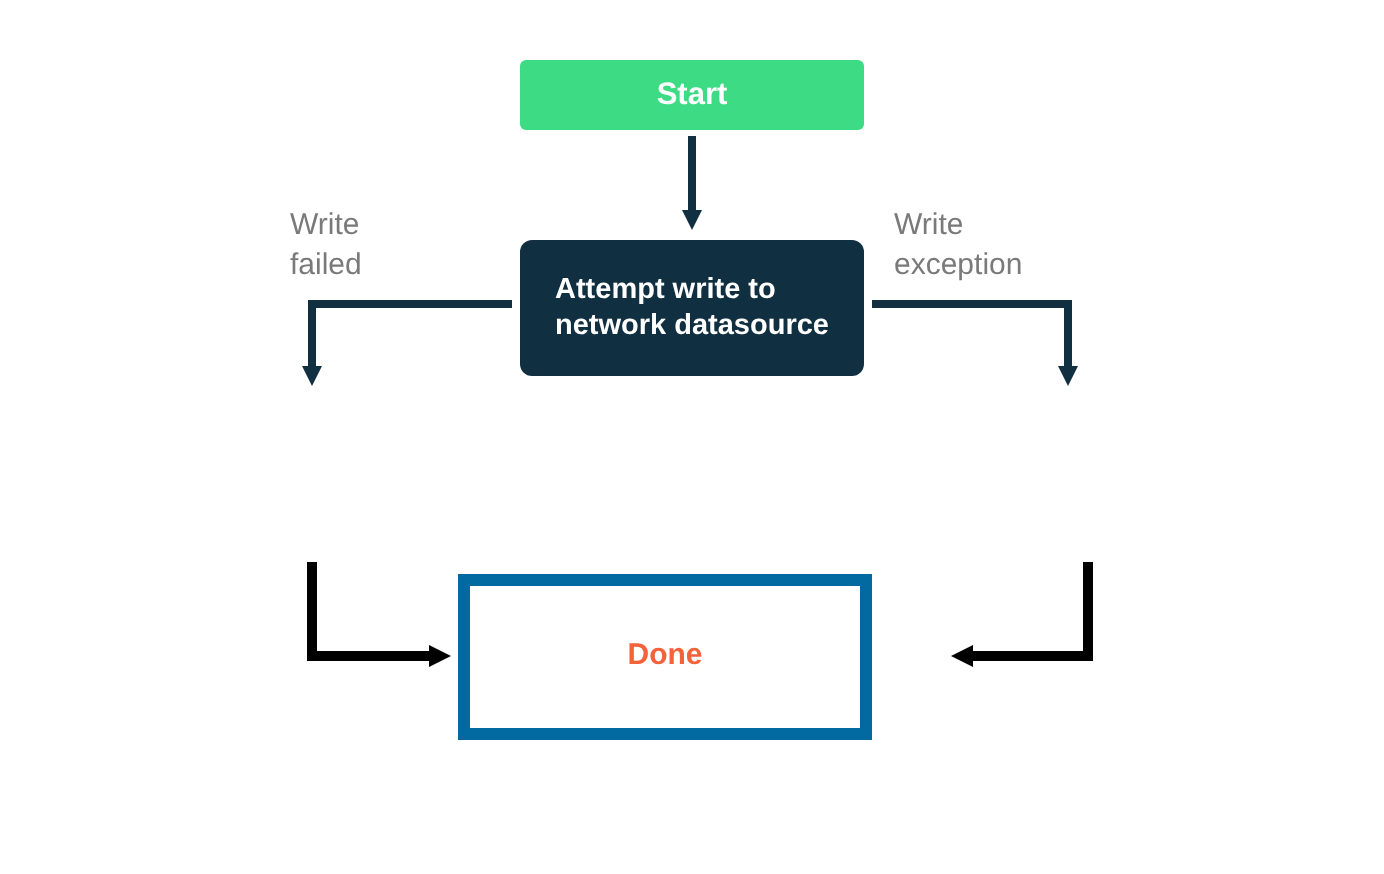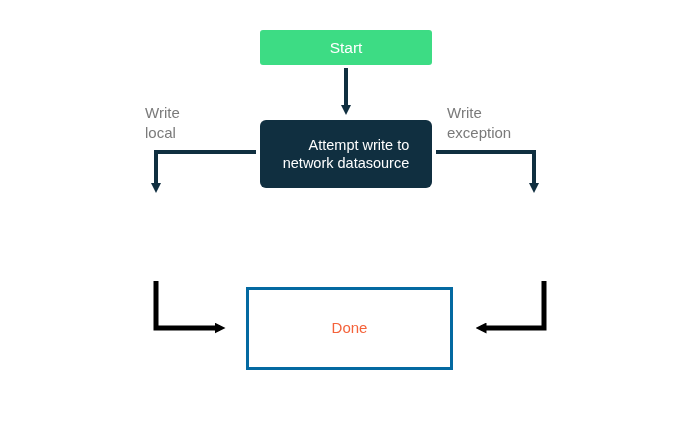--- a/index.html
+++ b/index.html
@@ -16,22 +16,23 @@
     height: 437px;
     background: #ffffff;
     overflow: hidden;
   }
   .node {
     position: absolute;
     box-sizing: border-box;
     display: flex;
     align-items: center;
     justify-content: center;
-    text-align: right;
+    text-align: left;
     line-height: 1.25;
+    font-weight: bold;
   }
   .node-start {
     left: 260px;
     top: 30px;
     width: 172px;
     height: 35px;
     background: #3ddc84;
     border-radius: 3px;
     color: #ffffff;
     font-size: 15.5px;
@@ -55,26 +56,26 @@
     width: 170px;
     height: 63px;
   }
   .node-update {
     left: 448px;
     top: 206px;
     width: 170px;
     height: 63px;
   }
   .node-done {
-    left: 246px;
+    left: 229px;
     top: 287px;
     width: 207px;
     height: 83px;
     background: #ffffff;
-    border: 3px solid #0369a1;
+    border: 6px solid #0369a1;
     border-radius: 0;
     color: #f4623a;
     font-size: 15px;
   }
   .edge-label {
     position: absolute;
     color: #7a7a7a;
     font-size: 15px;
     text-align: left;
     line-height: 1.3;
@@ -142,21 +143,21 @@
       <span>network datasource</span>
     </span>
   </div>
 
 
 
   <div class="node node-done">Done</div>
 
   <div class="edge-label label-failed">
     <span>Write</span><br>
-    <span>local</span>
+    <span>failed</span>
   </div>
 
   <div class="edge-label label-succeeded">
     <span>Write</span><br>
     <span>exception</span>
   </div>
 
 </div>
 
 </body></html>

